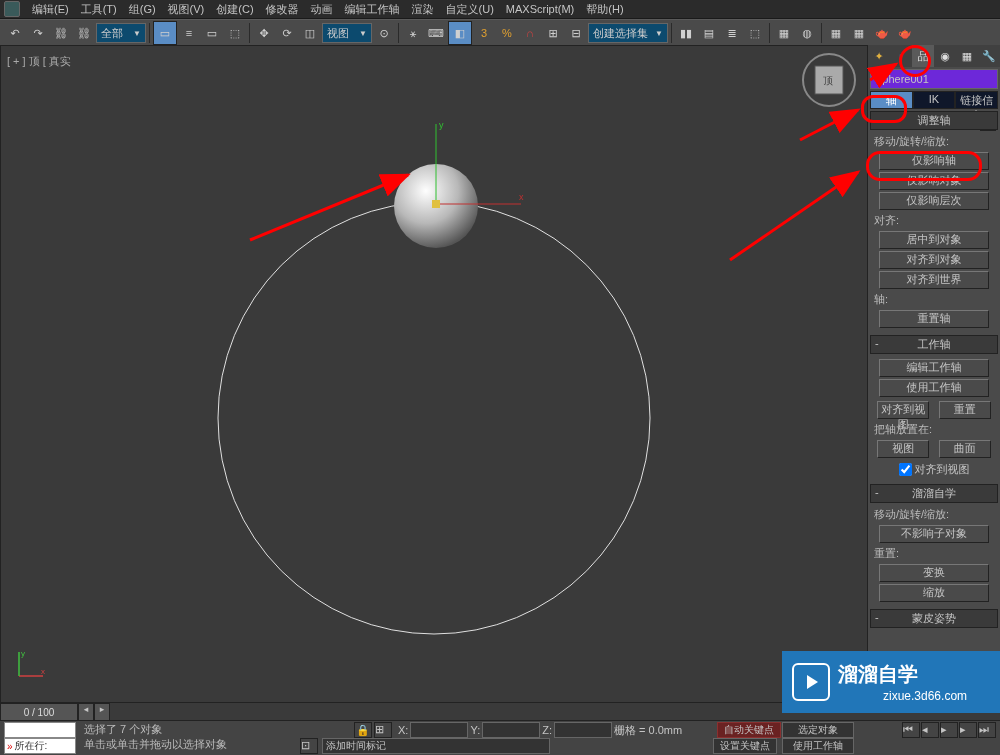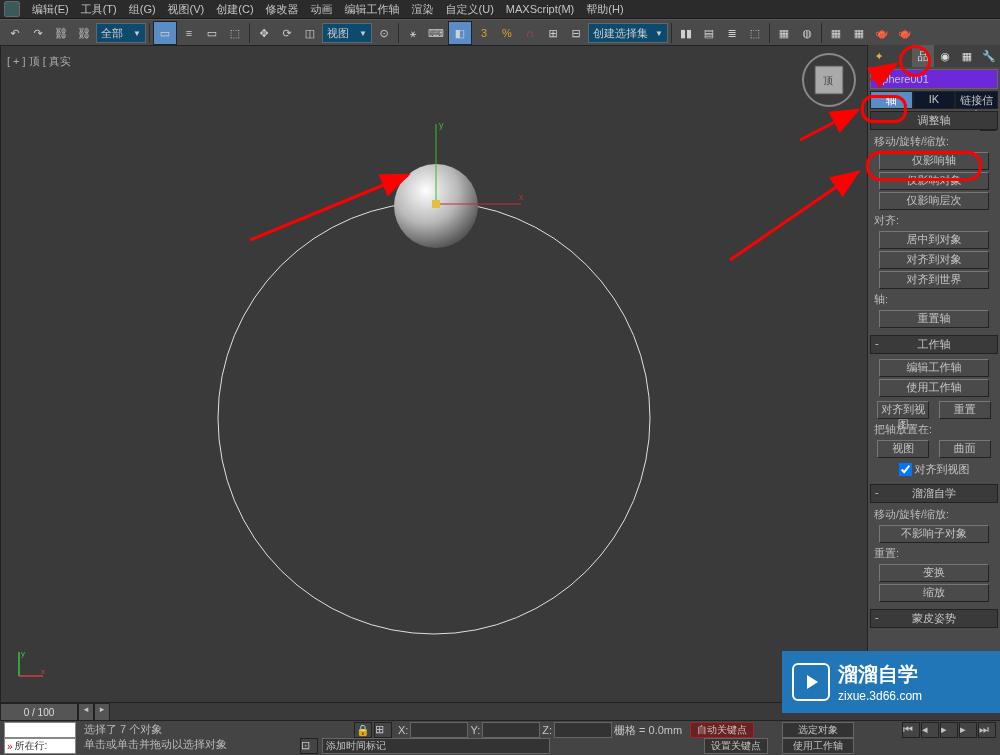--- a/index.html
+++ b/index.html
@@ -51,21 +51,21 @@
 .sb-coord{background:#333;border:1px solid #666;width:50px;height:14px;margin:0 2px;padding:0 3px;font-size:10px;display:flex;align-items:center;}
 .sb-input{background:#333;border:1px solid #666;height:14px;font-size:10px;padding:0 3px;display:flex;align-items:center;}
 .sb-left-box{position:absolute;left:4px;bottom:2px;width:70px;height:14px;background:#fff;border:1px solid #888;font-size:10px;color:#333;display:flex;align-items:center;}
 .sb-left-box .red{color:#d00;padding:0 2px;}
 
 .viewcube{position:absolute;right:10px;top:6px;width:56px;height:56px;}
 .watermark{position:absolute;right:0;bottom:42px;width:218px;height:62px;background:#2176b8;display:flex;align-items:center;color:#fff;}
 .watermark .play{width:34px;height:34px;border:2px solid #fff;border-radius:6px;margin:0 8px 0 10px;display:flex;align-items:center;justify-content:center;}
 .watermark .play:before{content:"";border-left:11px solid #fff;border-top:7px solid transparent;border-bottom:7px solid transparent;margin-left:3px;}
 .watermark .cn{font-size:20px;font-weight:700;}
-.watermark .url{font-size:12px;margin-top:1px;}
+.watermark .url{font-size:12px;margin-top:1px;margin-left:45px;}
 
 
 .anno{position:absolute;pointer-events:none;}
 .circle{border:3px solid red;border-radius:50%;}
 </style>
 </head>
 <body>
 
 <div class="topbar">
   <div class="logo"></div>
@@ -288,23 +288,23 @@
     <span style="">栅格 = 0.0mm</span>
   </div>
 
   <div style="position:absolute;left:300px;top:17px;display:flex;align-items:center;height:16px;">
     <div style="width:16px;height:14px;background:#444;border:1px solid #222;margin-right:4px;">⊡</div>
     <div class="sb-input" style="width:220px">添加时间标记</div>
   </div>
 
   <div style="position:absolute;right:146px;top:1px;display:flex;gap:1px;">
     <div class="sb-input" style="width:56px;background:#6a2222;border-color:#8a3030;justify-content:center;">自动关键点</div>
-    <div class="sb-input" style="width:64px;justify-content:center;margin-left:27px;">选定对象</div>
-  </div>
-  <div style="position:absolute;right:146px;top:17px;display:flex;gap:14px;">
+    <div class="sb-input" style="width:64px;justify-content:center;">选定对象</div>
+  </div>
+  <div style="position:absolute;right:146px;top:17px;display:flex;gap:5px;">
     <div class="sb-input" style="width:56px;justify-content:center;">设置关键点</div>
     <div class="sb-input" style="width:64px;justify-content:center;">使用工作轴</div>
   </div>
 
   <div style="position:absolute;right:4px;top:1px;display:flex;gap:1px;">
     <div style="width:16px;height:14px;background:#444;border:1px solid #222;">⏮</div>
     <div style="width:16px;height:14px;background:#444;border:1px solid #222;">◂</div>
     <div style="width:16px;height:14px;background:#444;border:1px solid #222;">▸</div>
     <div style="width:16px;height:14px;background:#444;border:1px solid #222;">▸</div>
     <div style="width:16px;height:14px;background:#444;border:1px solid #222;">⏭</div>

